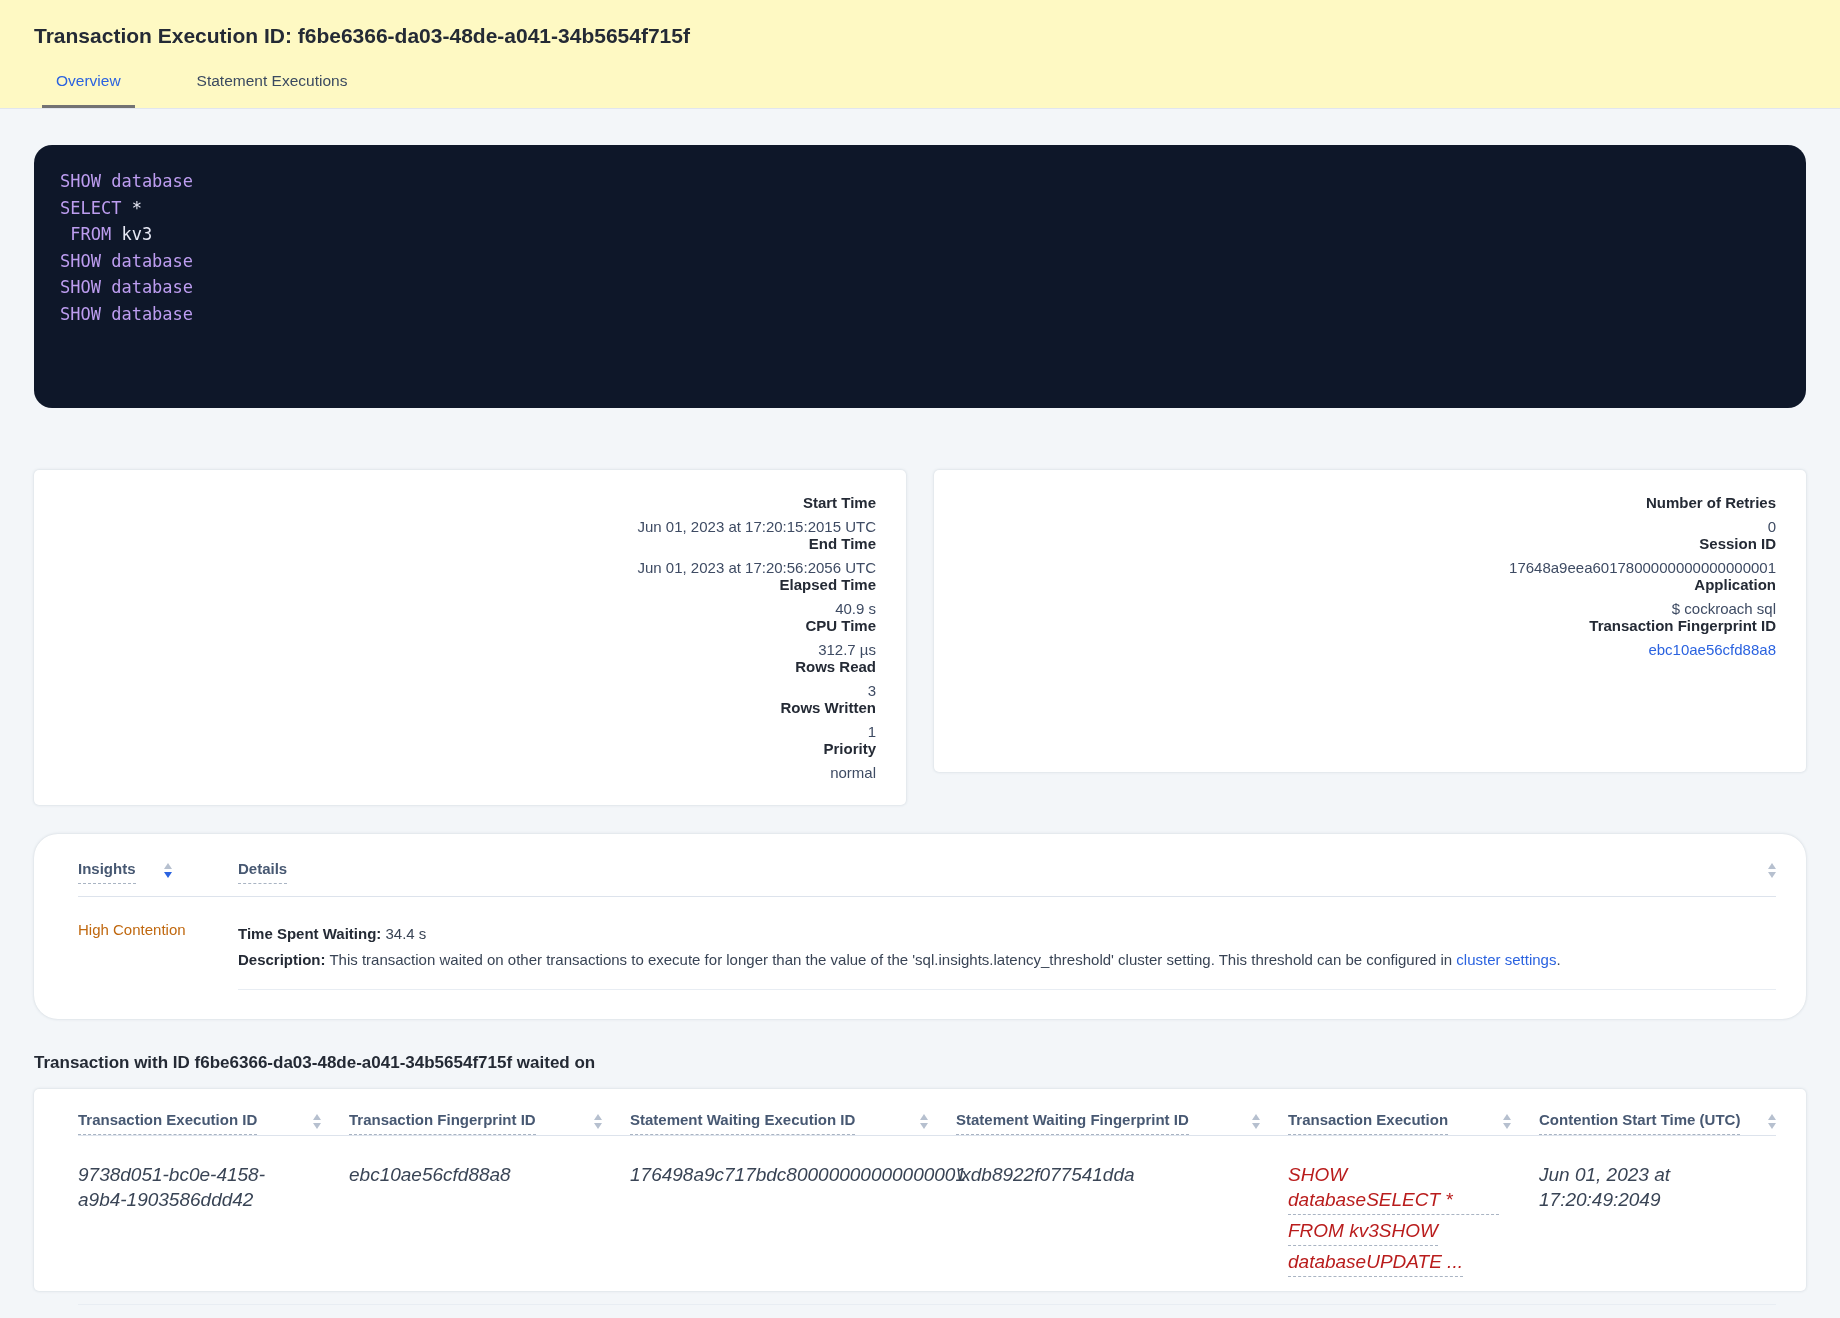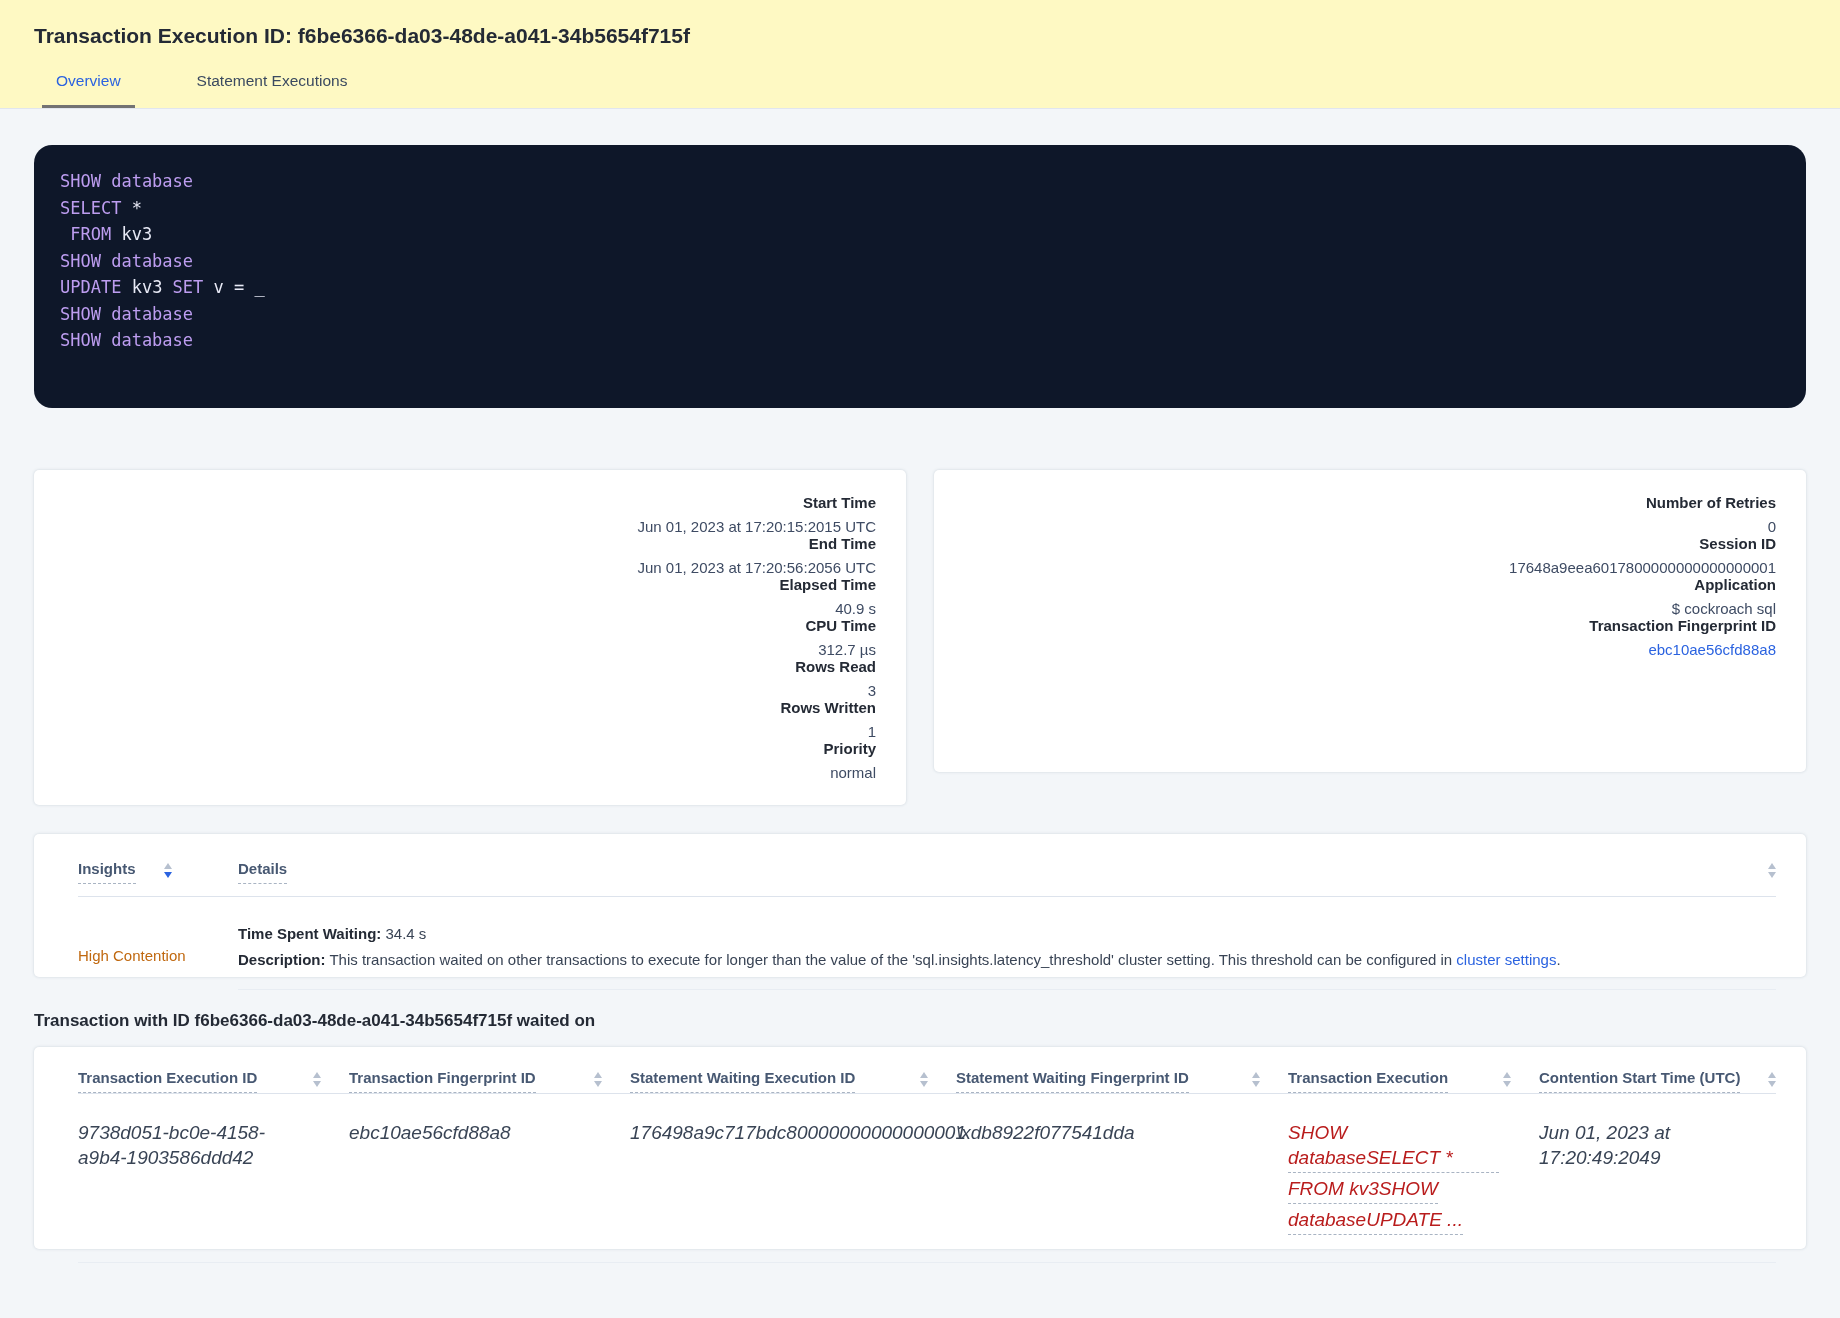--- a/index.html
+++ b/index.html
@@ -26,31 +26,31 @@
   .cards { display:flex; gap:28px; margin-top:62px; align-items:flex-start; }
   .card { background:#ffffff; border-radius:5px; box-shadow:0 0 3px rgba(67,90,111,.22); }
   .kv-card { flex:1; padding:24px 30px; }
   .kv-card.right { height:302px; }
   .kv-row { display:flex; justify-content:space-between; align-items:flex-end; height:41px; font-size:15px;flex-direction:column; }
   .kv-label { font-weight:bold; color:#242a35; }
   .kv-value { color:#3e4b63; }
   a.link, .kv-value.link { color:#2b63e0; text-decoration:none; cursor:pointer; }
 
   
-  .insights-card { margin-top:29px; padding:26px 30px 8px 44px; height:143px; }
+  .insights-card { margin-top:29px; padding:26px 30px 8px 44px; height:185px;border-radius:24px; }
   .th-label { font-size:15px; font-weight:bold; color:#475872; display:inline-block; padding-bottom:6px; border-bottom:1px dashed #a9b4c3; }
   .insights-head { display:flex; align-items:flex-start; padding-bottom:12px; border-bottom:1px solid #dde3ec; }
   .ins-col-insight { width:160px; display:flex; gap:28px; align-items:flex-start; }
   .sorter { display:inline-flex; flex-direction:column; gap:3px; margin-top:3px; cursor:pointer; }
   .tri-up { width:0; height:0; border-left:4.5px solid transparent; border-right:4.5px solid transparent; border-bottom:6px solid #b6c0cf; }
   .tri-down { width:0; height:0; border-left:4.5px solid transparent; border-right:4.5px solid transparent; border-top:6px solid #b6c0cf; }
   .sorter.desc .tri-down { border-top-color:#2b63e0; }
   .head-right-sorter { margin-left:auto; }
   .insights-row { display:flex; padding:24px 0 0 0; }
-  .ins-cell-insight { width:160px; display:flex; align-items:center; }
+  .ins-cell-insight { width:160px; display:flex; }
   .insight-badge { color:#c0680f; font-size:15px; }
   .ins-cell-details { flex:1; font-size:15px; color:#394455; line-height:26px; padding-bottom:16px; border-bottom:1px solid #e8edf3; }
   .b { font-weight:bold; color:#242a35; }
 
   
   .waited-heading { margin:34px 0 16px 0; font-size:17px; font-weight:bold; color:#242a35; }
   .waited-card { padding:22px 30px 0 44px; height:202px; }
   .wt-head { display:flex; border-bottom:1px solid #dde3ec; }
   .wt-row { display:flex; padding-top:26px; }
   .wt-c1 { width:271px; } .wt-c2 { width:281px; } .wt-c3 { width:326px; }
@@ -75,21 +75,20 @@
     </div>
   </div>
 
   <div class="main">
 
     <div class="sqlbox">
       <div class="sql-line"><span class="tok-kw">SHOW database</span></div>
       <div class="sql-line"><span class="tok-kw">SELECT </span><span class="tok-id">*</span></div>
       <div class="sql-line"><span class="tok-kw"> FROM </span><span class="tok-id">kv3</span></div>
       <div class="sql-line"><span class="tok-kw">SHOW database</span></div>
-      <div class="sql-line"><span class="tok-kw">UPDATE </span><span class="tok-id">kv3 </span><span class="tok-kw">SET </span><span class="tok-id">v = _</span></div>
       <div class="sql-line"><span class="tok-kw">SHOW database</span></div>
       <div class="sql-line"><span class="tok-kw">SHOW database</span></div>
     </div>
 
     <div class="cards">
 
       <div class="card kv-card">
         <div class="kv-row">
             <span class="kv-label">Start Time</span>
             <span class="kv-value">Jun 01, 2023 at 17:20:15:2015 UTC</span>

